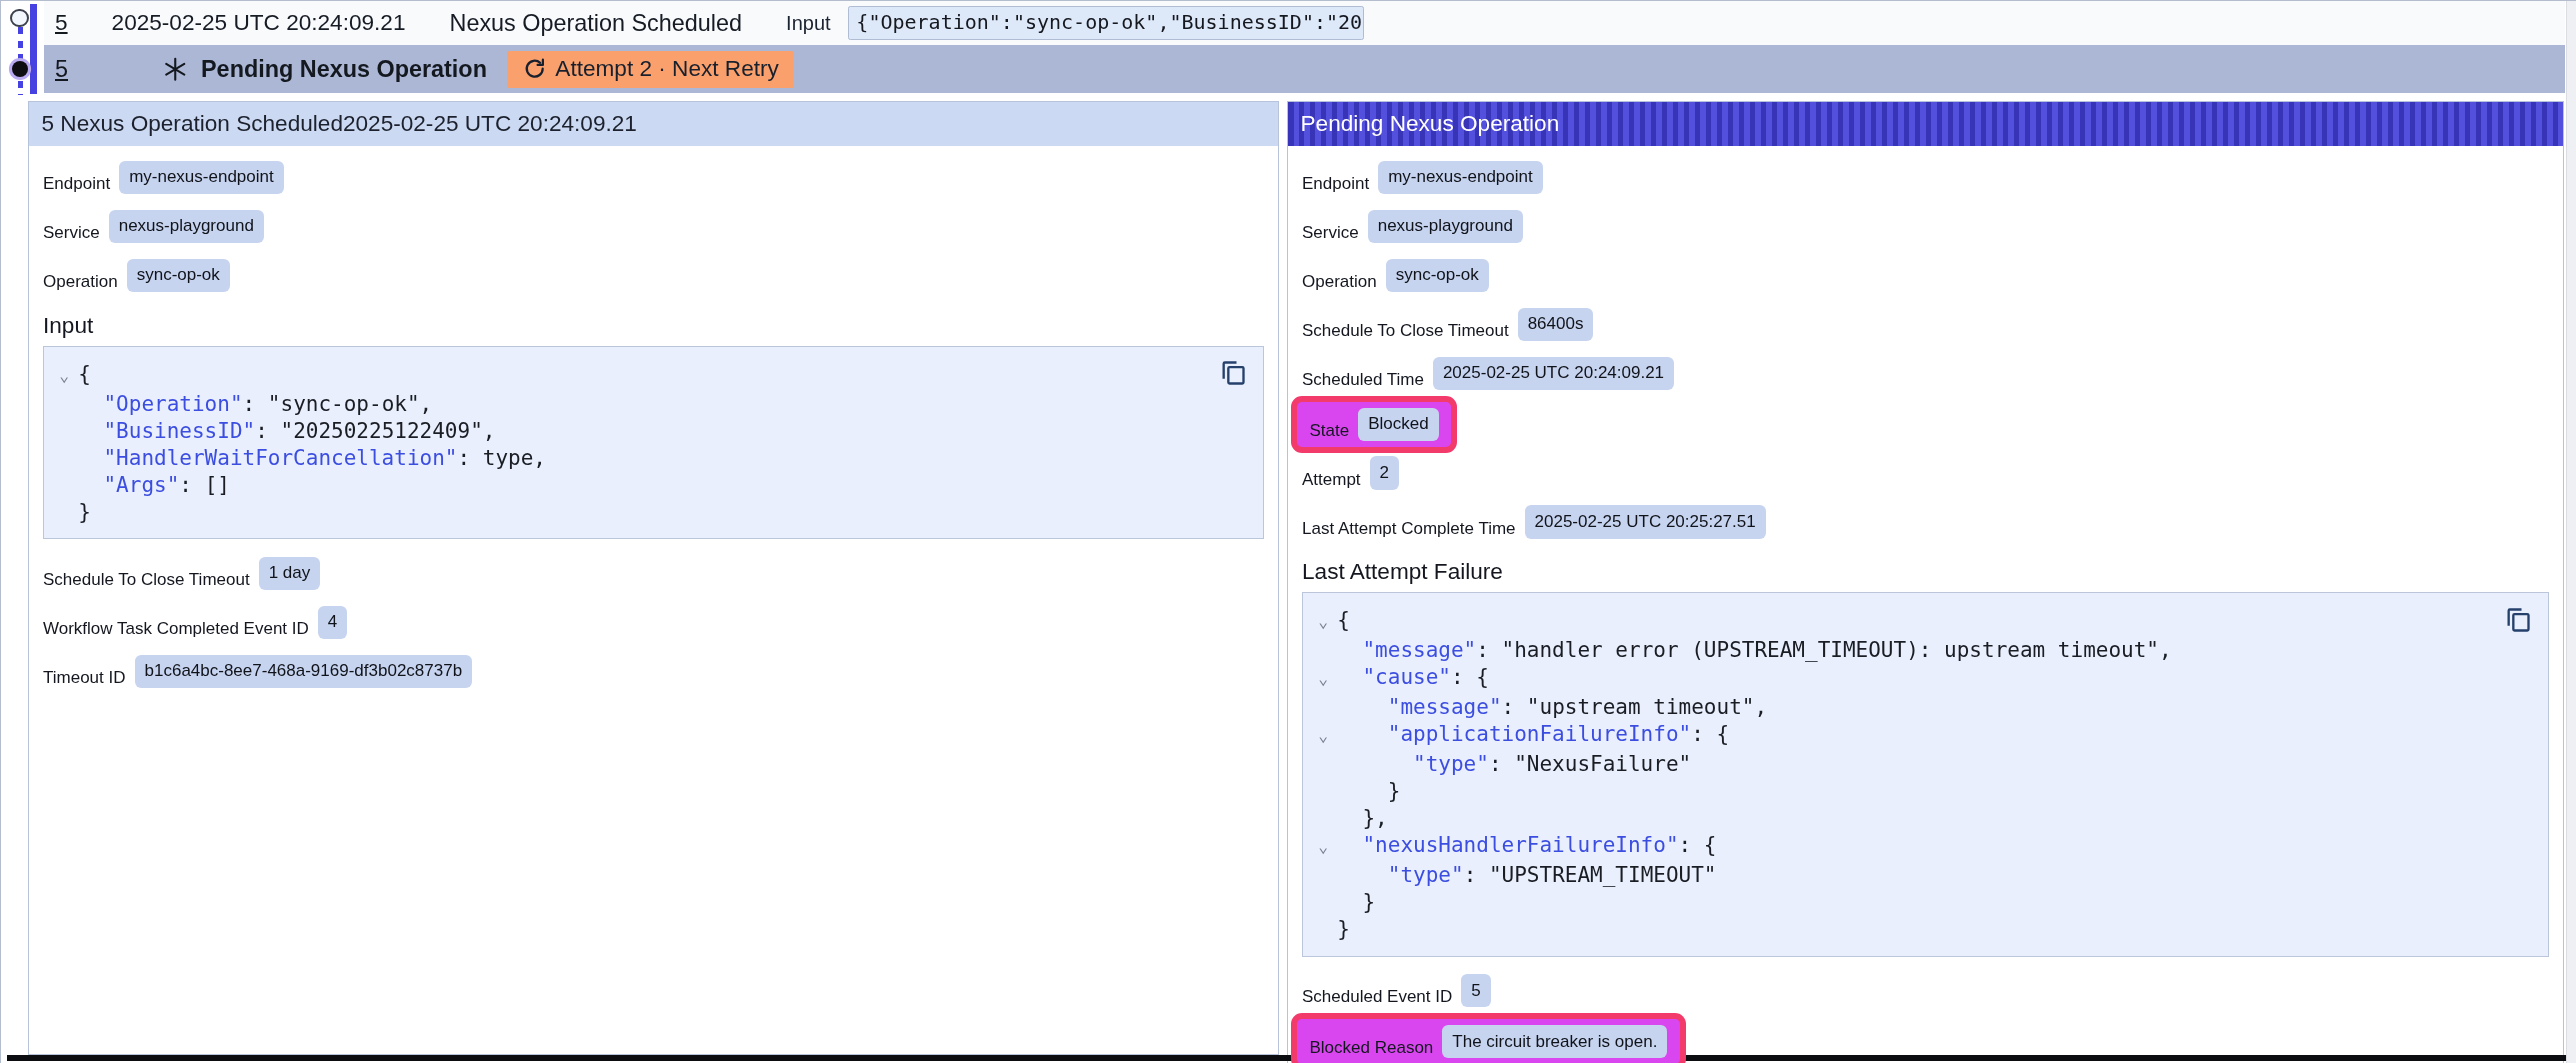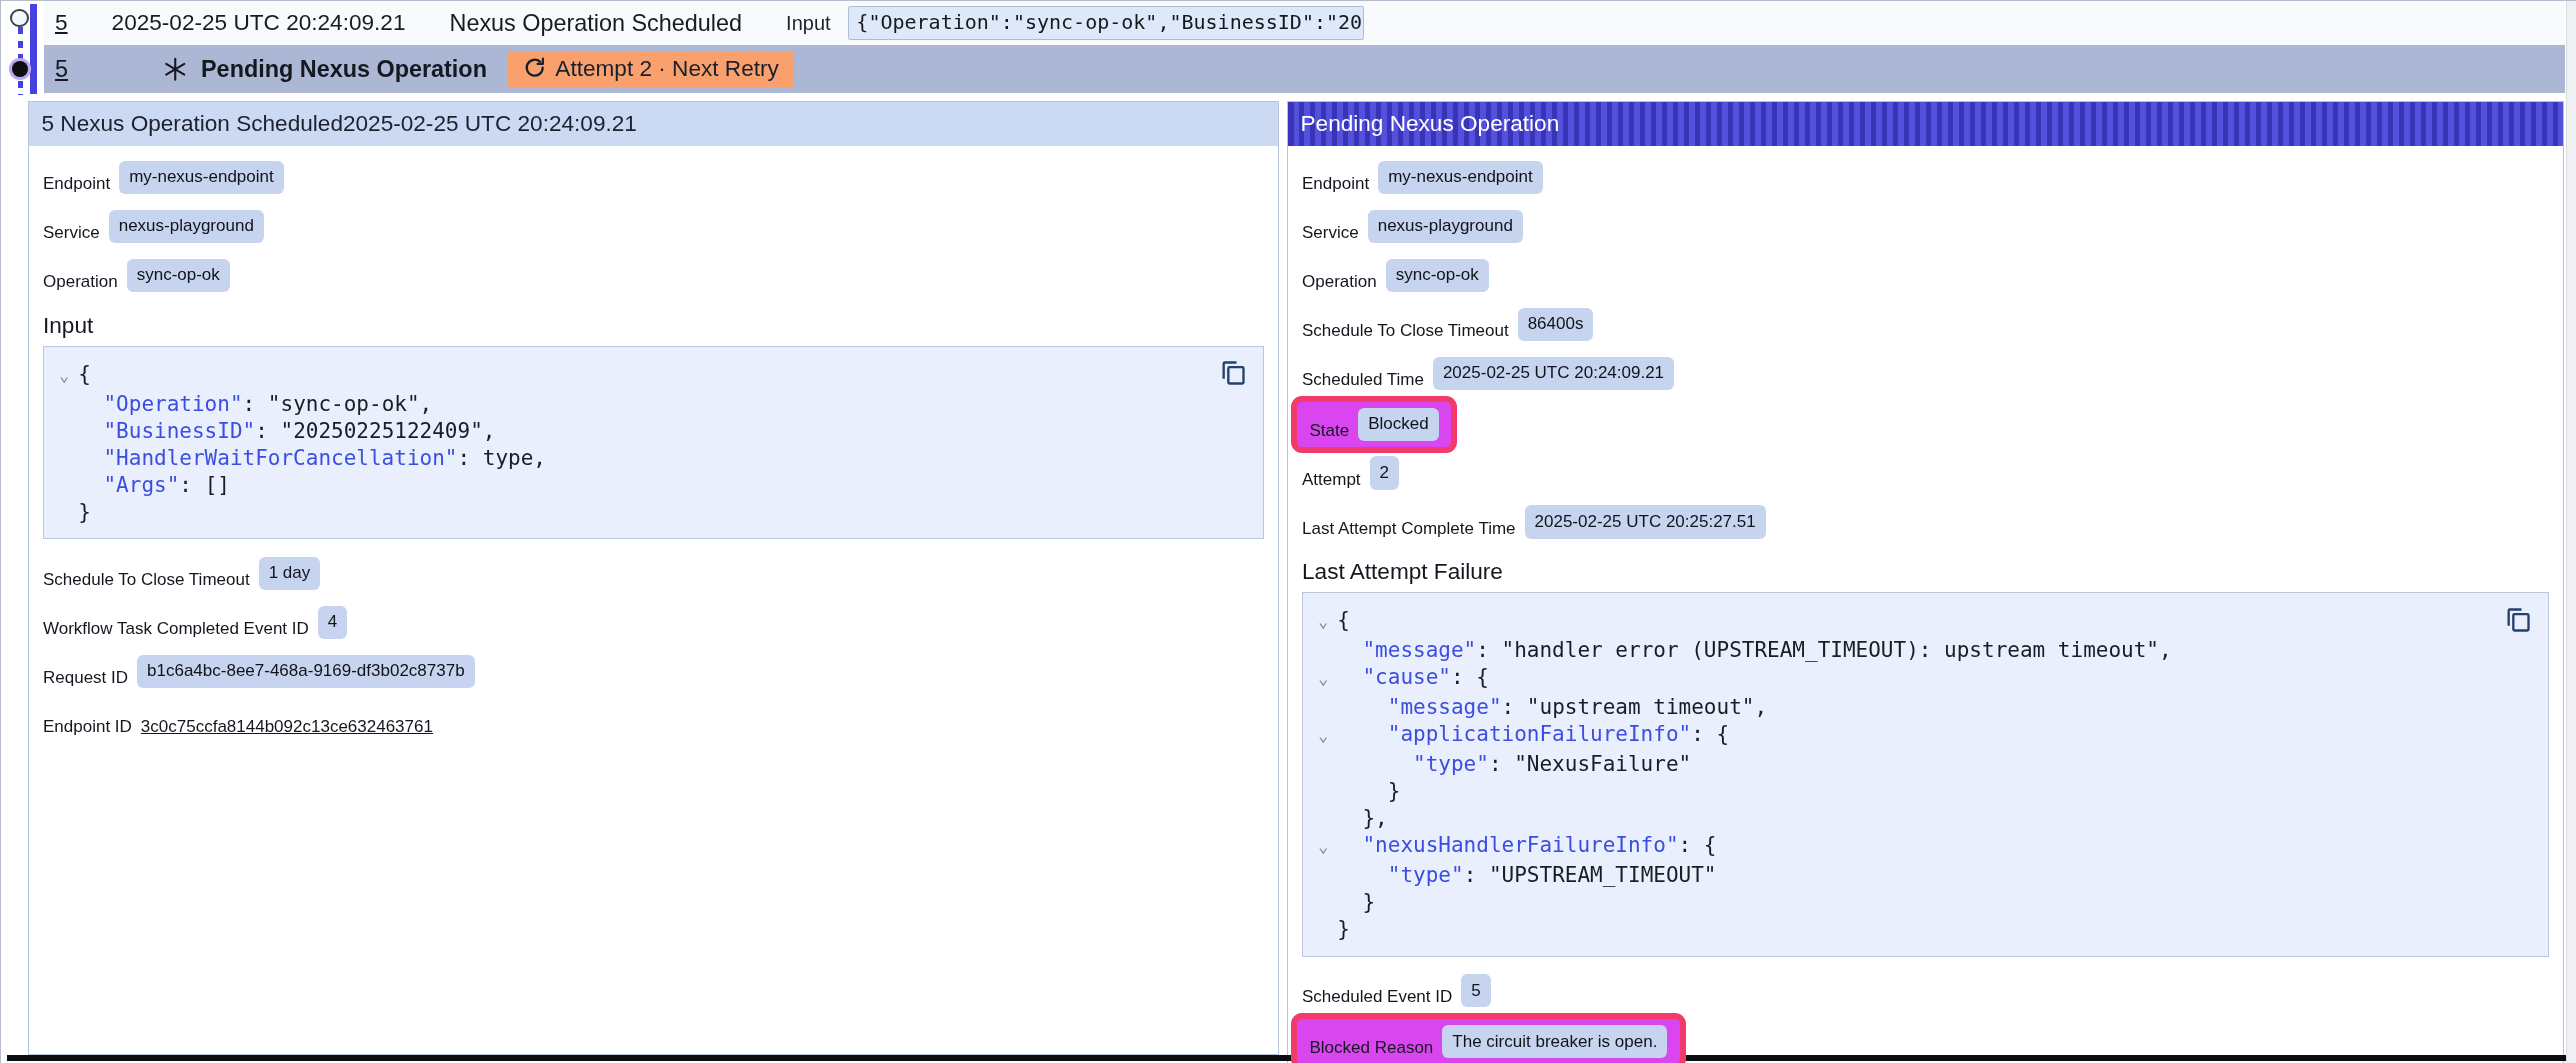--- a/index.html
+++ b/index.html
@@ -30,21 +30,21 @@
   .link-num { text-decoration:underline; color:#14181f; margin-left:11px; }
   .r1-time { margin-left:44px; }
   .r1-title { margin-left:44px; font-weight:400; font-size:23.4px; }
   .r1-input-label { margin-left:44px; font-size:20px; color:#1b2330; }
   .r1-input-chip { margin-left:17px; width:516px; height:34px; overflow:hidden; white-space:nowrap;
                    background:#dde8f9; border:1.6px solid #b0bcd4; border-radius:2.3px;
                    font-family:"DejaVu Sans Mono", monospace; font-size:20px; line-height:31px;
                    padding:0 7.8px; color:#15181f; }
   .r2-icon { margin-left:94px; width:26.5px; height:26.5px; flex:none; }
   .r2-title { margin-left:12.5px; font-weight:700; }
-  .retry-badge { margin-left:20px; display:flex; gap:9.4px;
+  .retry-badge { margin-left:20px; display:flex; align-items:center; gap:9.4px;
                  background:#f9a06c; border-radius:3.1px; padding:5.5px 15.6px;
                  font-size:22.6px; color:#18202e; }
   .retry-badge svg { width:23.4px; height:23.4px; }
 
   
   .panel { position:absolute; top:100px; background:#fff; border:1.6px solid #b7c3da; }
   .left-panel  { left:27px;  width:1251px; height:954px; }
   .right-panel { left:1286px; width:1277px; height:964px; border-bottom:none; }
   .panel-header { height:44px; display:flex; align-items:center; 
                   padding:0 12.5px; font-size:22.6px; }
@@ -170,26 +170,22 @@
       <div id="lp-bottom">
           <div class="field-row">
             <span>Schedule To Close Timeout</span>
             <span class="chip">1 day</span>
           </div>
           <div class="field-row">
             <span>Workflow Task Completed Event ID</span>
             <span class="chip">4</span>
           </div>
           <div class="field-row">
-            <span>Request ID</span>
+            <span>Timeout ID</span>
             <span class="chip">b1c6a4bc-8ee7-468a-9169-df3b02c8737b</span>
-          </div>
-          <div class="field-row">
-            <span>Endpoint ID</span>
-            <span class="link-value">3c0c75ccfa8144b092c13ce632463761</span>
           </div>
         </div>
     </div>
   </div>
 
   <div class="panel right-panel">
     <div class="panel-header striped">
       <span>Pending Nexus Operation</span>
     </div>
     <div class="panel-body">

